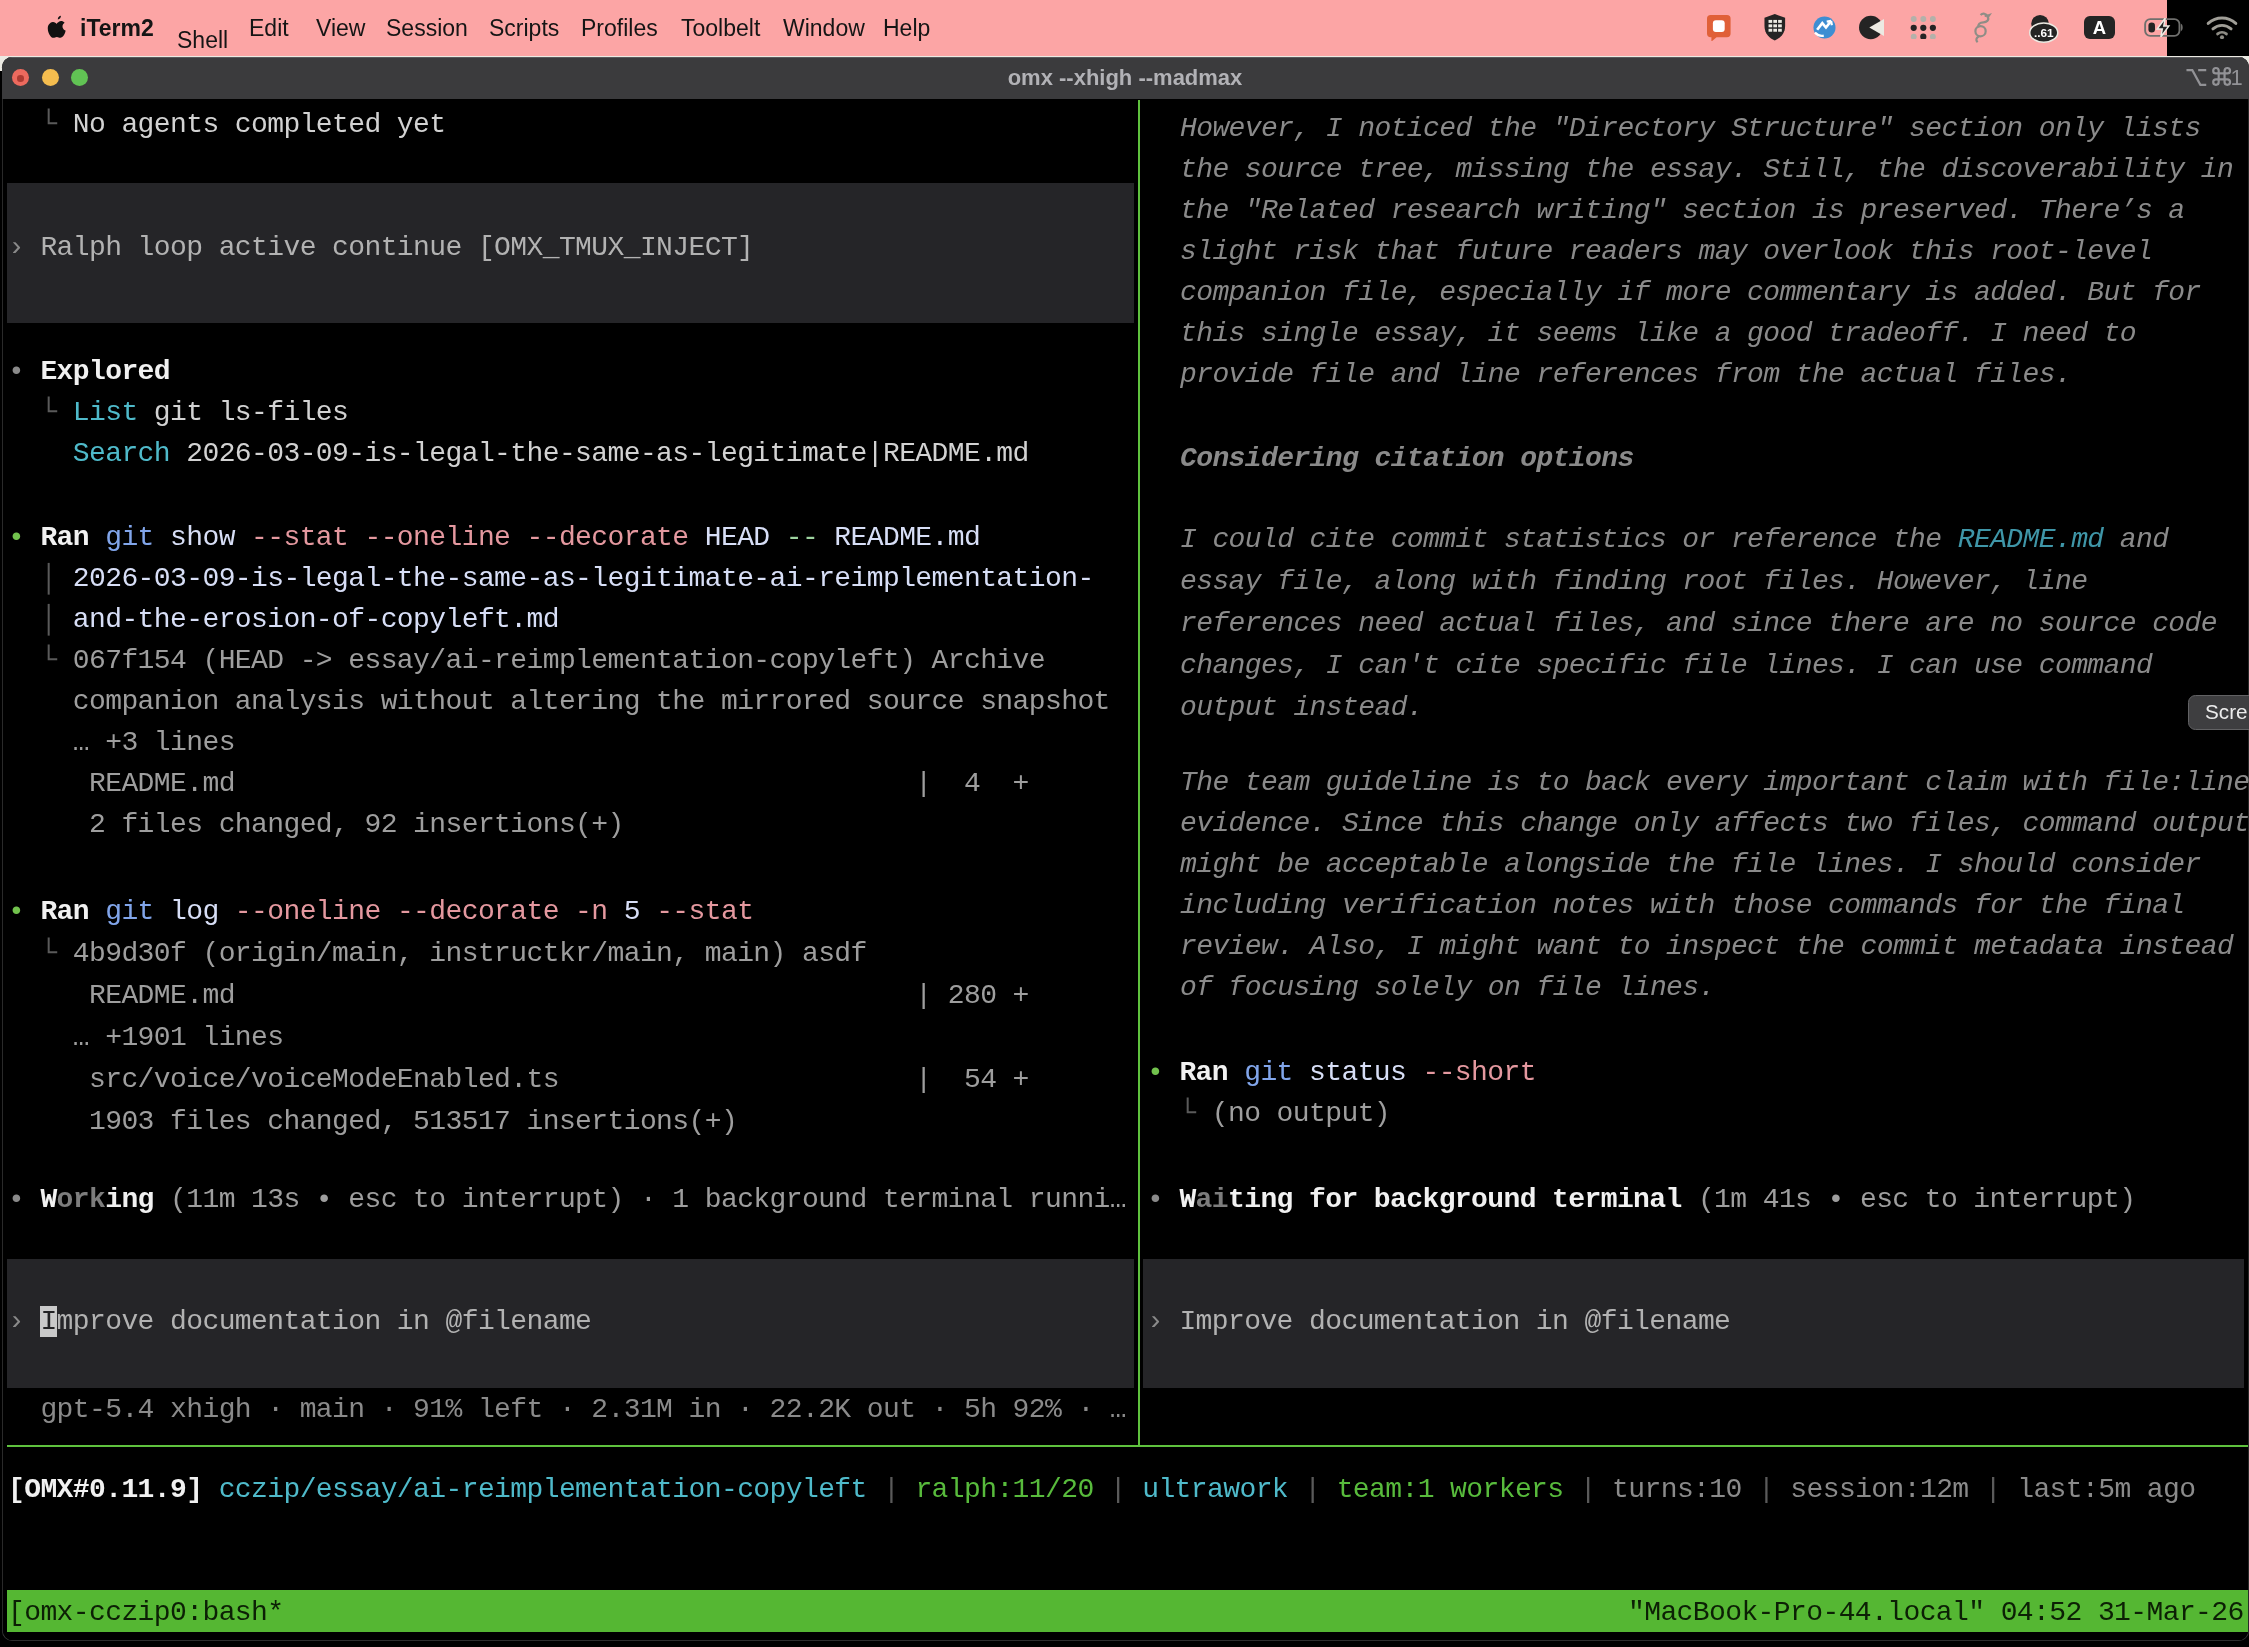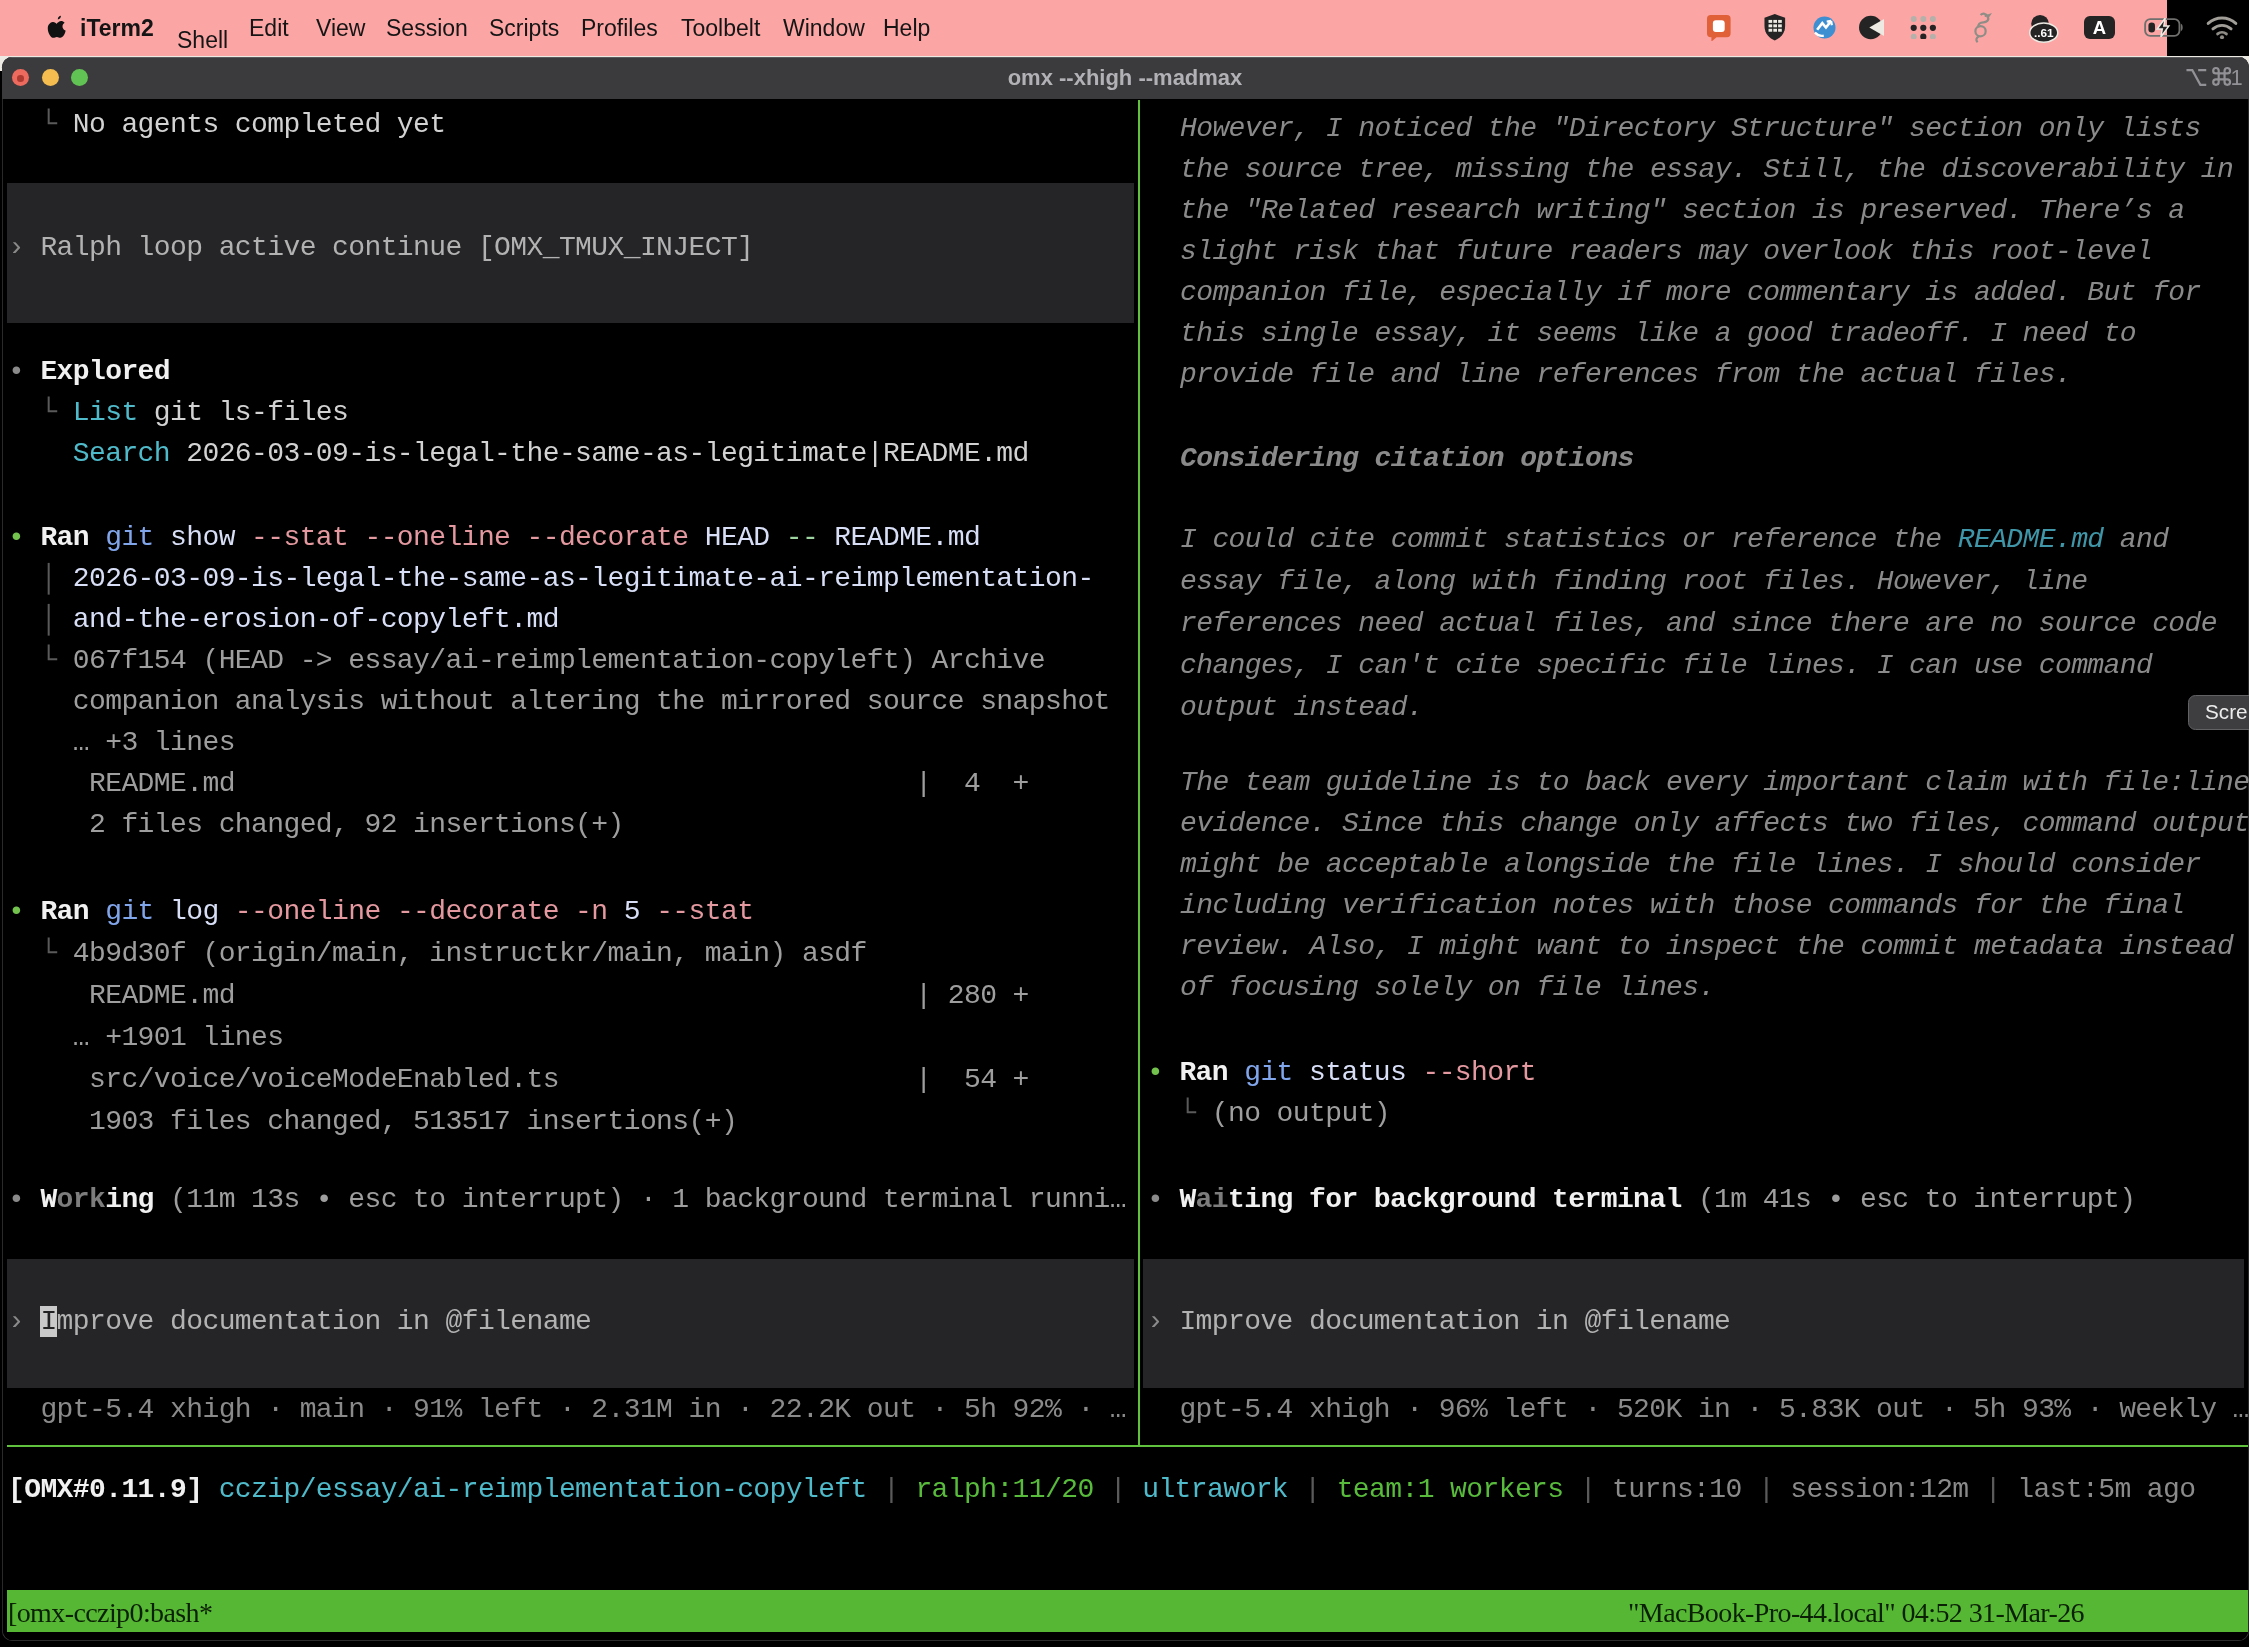--- a/index.html
+++ b/index.html
@@ -8,21 +8,21 @@
           letter-spacing:-0.6px; white-space:pre; }
   .b { font-weight:bold; }
   .i { font-style:italic; }
   .gray { color:#8a8a8a; } .mid { color:#9e9e9e; } .light { color:#d2d2d2; }
   .white { color:#f1f1f1; } .tree { color:#5a5a5a; } .cyan { color:#4fbaca; }
   .cyand { color:#3f96a8; } .blue { color:#81a5ea; } .lav { color:#d7def6; }
   .pink { color:#e4989f; } .grn { color:#72c24d; } .grnt { color:#58bb3c; }
   .teal { color:#9ed4a0; } .rtx { color:#b2b2b2; }
   .cur { color:#222224; background:#c9c9c9; }
   .dim { color:#7d7d7d; }
-  .bartxt { color:#0c2005;font-family:Liberation Serif, serif; }
+  .bartxt { color:#0c2005; }
 </style></head>
 <body>
 
   <div style="position:absolute;left:0;top:0;width:2167px;height:56px;background:#fca5a5;color:#151515;font-size:23px;">
     <svg style="position:absolute;left:47px;top:14.8px" width="20.7" height="25" viewBox="0 0 28 34">
       <path fill="#111" d="M14.5 8.5c-.3-3 1.6-5.9 4.3-7.2-2.9-.4-5.3 1.5-6 3.4-.7-1.7-2.9-3.3-5.6-3.1C3.7 2 0 5.4 0 11c0 7 4.7 13.8 8.3 13.8 1.8 0 2.7-1.2 5-1.2 2.2 0 2.9 1.2 5 1.2 3.8 0 7.6-6.5 7.7-10.6-2.6-.9-4.5-3.2-4.5-6 0-2.4 1.3-4.3 3.1-5.4-1.3-1.6-3.3-2.6-5.2-2.6-2.4 0-4.4 1.7-4.9 3.3z" transform="translate(1,8) scale(.93)"></path>
       <path fill="#111" d="M18.8 0c.3 2.4-1.8 5.3-4.4 5.3-.4-2.7 2-5.1 4.4-5.3z" transform="translate(1,1) scale(.95)"></path>
     </svg>
     <span style="position:absolute;left:80px;top:0;line-height:56px;font-weight:700">iTerm2</span>
     <span style="position:absolute;left:177px;top:12px;line-height:56px;font-weight:400">Shell</span>
@@ -189,21 +189,20 @@
 <pre class="t" style="left:1180px;top:762px;line-height:41px"><span class="gray i">The team guideline is to back every important claim with file:line</span>
 <span class="gray i">evidence. Since this change only affects two files, command output</span>
 <span class="gray i">might be acceptable alongside the file lines. I should consider</span>
 <span class="gray i">including verification notes with those commands for the final</span>
 <span class="gray i">review. Also, I might want to inspect the commit metadata instead</span>
 <span class="gray i">of focusing solely on file lines.</span></pre>
 <pre class="t" style="left:1147px;top:1052px;line-height:41px"><span class="grn">• </span><span class="b white">Ran</span> <span class="blue">git</span> <span class="lav">status</span> <span class="pink">--short</span>
 <span class="tree">  └ </span><span class="mid">(no output)</span></pre>
 <pre class="t" style="left:1147px;top:1179px;line-height:41px"><span class="gray">• </span><span class="b white">W</span><span class="b dim">ai</span><span class="b white">ting for background terminal</span><span class="mid"> (1m 41s • esc to interrupt)</span></pre>
 <pre class="t" style="left:1147px;top:1301px;line-height:41px"><span class="gray">› </span><span class="rtx">Improve documentation in @filename</span></pre>
-<pre class="t" style="left:1147px;top:1389px;line-height:41px">  <span class="gray">gpt-5.4 xhigh · 96% left · 520K in · 5.83K out · 5h 93% · weekly …</span></pre>
 <pre class="t" style="left:8px;top:1469px;line-height:41px"><span class="b white">[OMX#0.11.9]</span> <span class="cyan">cczip/essay/ai-reimplementation-copyleft</span><span class="tree"> | </span><span class="grnt">ralph:11/20</span><span class="tree"> | </span><span class="cyan">ultrawork</span><span class="tree"> | </span><span class="grnt">team:1 workers</span><span class="tree"> | </span><span class="gray">turns:10</span><span class="tree"> | </span><span class="gray">session:12m</span><span class="tree"> | </span><span class="gray">last:5m ago</span></pre>
 <pre class="t" style="left:8px;top:1592px;line-height:41px"><span class="bartxt">[omx-cczip0:bash*</span></pre>
 <pre class="t" style="left:1628px;top:1592px;line-height:41px"><span class="bartxt">"MacBook-Pro-44.local" 04:52 31-Mar-26</span></pre>
 
       <div style="position:absolute;left:2188px;top:695px;width:81px;height:35px;background:#3e3e40;border:1.5px solid #626264;border-radius:7.4px;color:#ececec;font-size:20.7px;line-height:32px;padding-left:16px">Scre</div>
 
       <div style="position:absolute;left:7.4px;top:1590px;width:2241px;height:42px;background:#55b733"></div>
     </div>
   </div>
 

